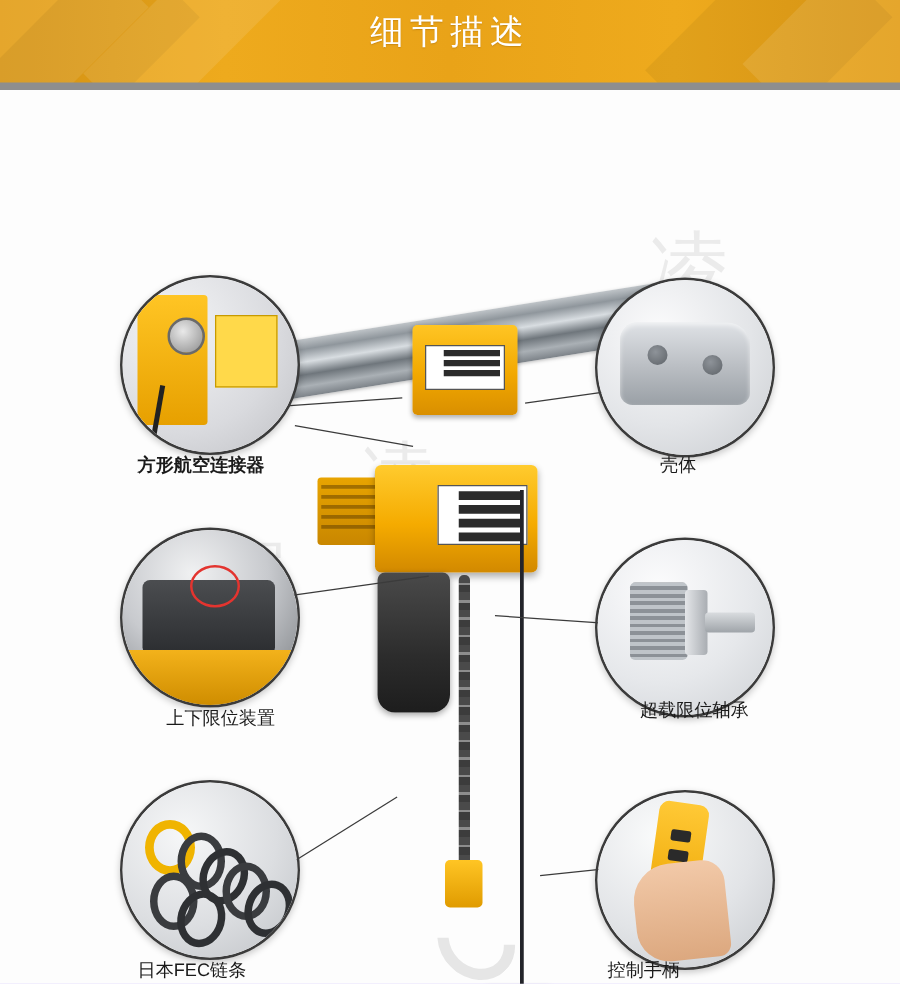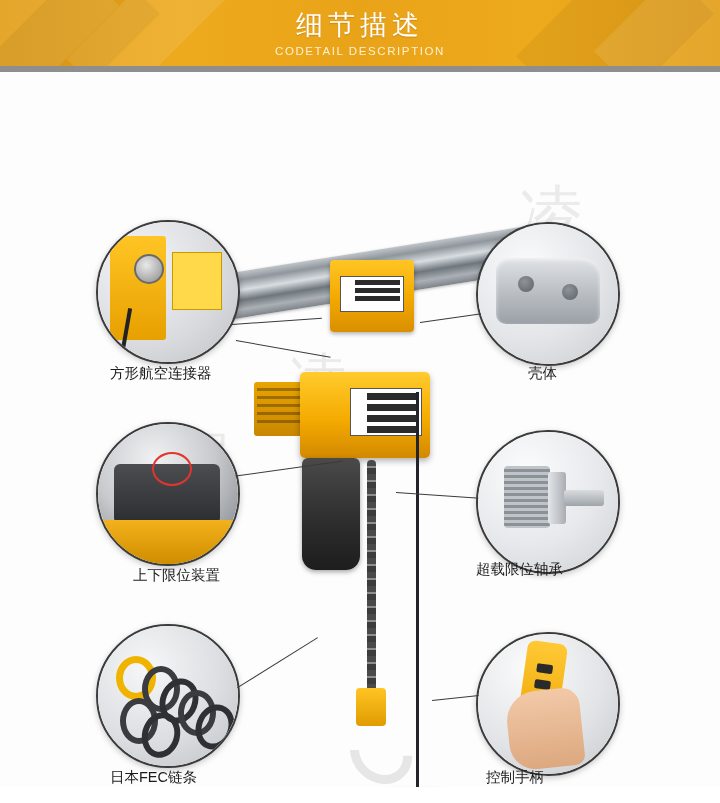--- a/index.html
+++ b/index.html
@@ -382,21 +382,20 @@
 
   <div class="banner">
     <div class="facet" style="left:-40px;top:-60px;width:120px;height:160px;"></div>
     <div class="facet2" style="left:30px;top:-40px;width:90px;height:150px;"></div>
     <div class="facet" style="left:120px;top:-70px;width:70px;height:180px;"></div>
     <div class="facet2" style="left:560px;top:-50px;width:110px;height:170px;"></div>
     <div class="facet" style="left:640px;top:-60px;width:120px;height:180px;"></div>
 
     <div class="banner-inner">
       <div class="banner-title">细节描述</div>
-      <div class="banner-sub">CODETAIL DESCRIPTION</div>
     </div>
     <div class="banner-rule"></div>
   </div>
 
   <div class="stage">
 
     <div class="wm" style="left:520px;top:100px;">凌</div>
     <div class="wm" style="left:620px;top:700px;font-size:72px;">展</div>
     <div class="wm" style="left:120px;top:350px;font-size:56px;">凌展</div>
     <div class="wm" style="left:290px;top:270px;font-size:58px;">凌</div>
@@ -455,21 +454,21 @@
 
     <div class="callout" id="c1">
       <div class="fill">
         <div class="yellowbox">
           <div class="conn"></div>
         </div>
         <div class="sticker"></div>
         <div class="cord"></div>
       </div>
     </div>
-    <div class="callout-label" style="left:110px;top:292px;">方形航空连接器</div>
+    <div class="callout-label" style="left:110px;top:292px;font-weight:bold;">方形航空连接器</div>
 
     <div class="callout" id="c2">
       <div class="fill">
         <div class="shell"></div>
         <div class="hole" style="left:40px;top:52px;"></div>
         <div class="hole" style="left:84px;top:60px;"></div>
       </div>
     </div>
     <div class="callout-label" style="left:528px;top:292px;">壳体</div>
 
@@ -482,21 +481,21 @@
     </div>
     <div class="callout-label" style="left:106px;top:494px;margin-left:27px;">上下限位装置</div>
 
     <div class="callout" id="c4">
       <div class="fill">
         <div class="gear"></div>
         <div class="disc"></div>
         <div class="shaft"></div>
       </div>
     </div>
-    <div class="callout-label" style="left:476px;top:488px;">超载限位轴承</div>
+    <div class="callout-label" style="left:512px;top:488px;">超载限位轴承</div>
 
     <div class="callout" id="c5">
       <div class="fill">
         <div class="yellowring"></div>
         <div class="ring" style="left:44px;top:40px;"></div>
         <div class="ring o" style="left:62px;top:52px;transform:rotate(20deg);"></div>
         <div class="ring" style="left:80px;top:64px;"></div>
         <div class="ring o" style="left:98px;top:78px;transform:rotate(20deg);"></div>
         <div class="ring" style="left:22px;top:72px;"></div>
         <div class="ring o" style="left:44px;top:86px;transform:rotate(15deg);"></div>

